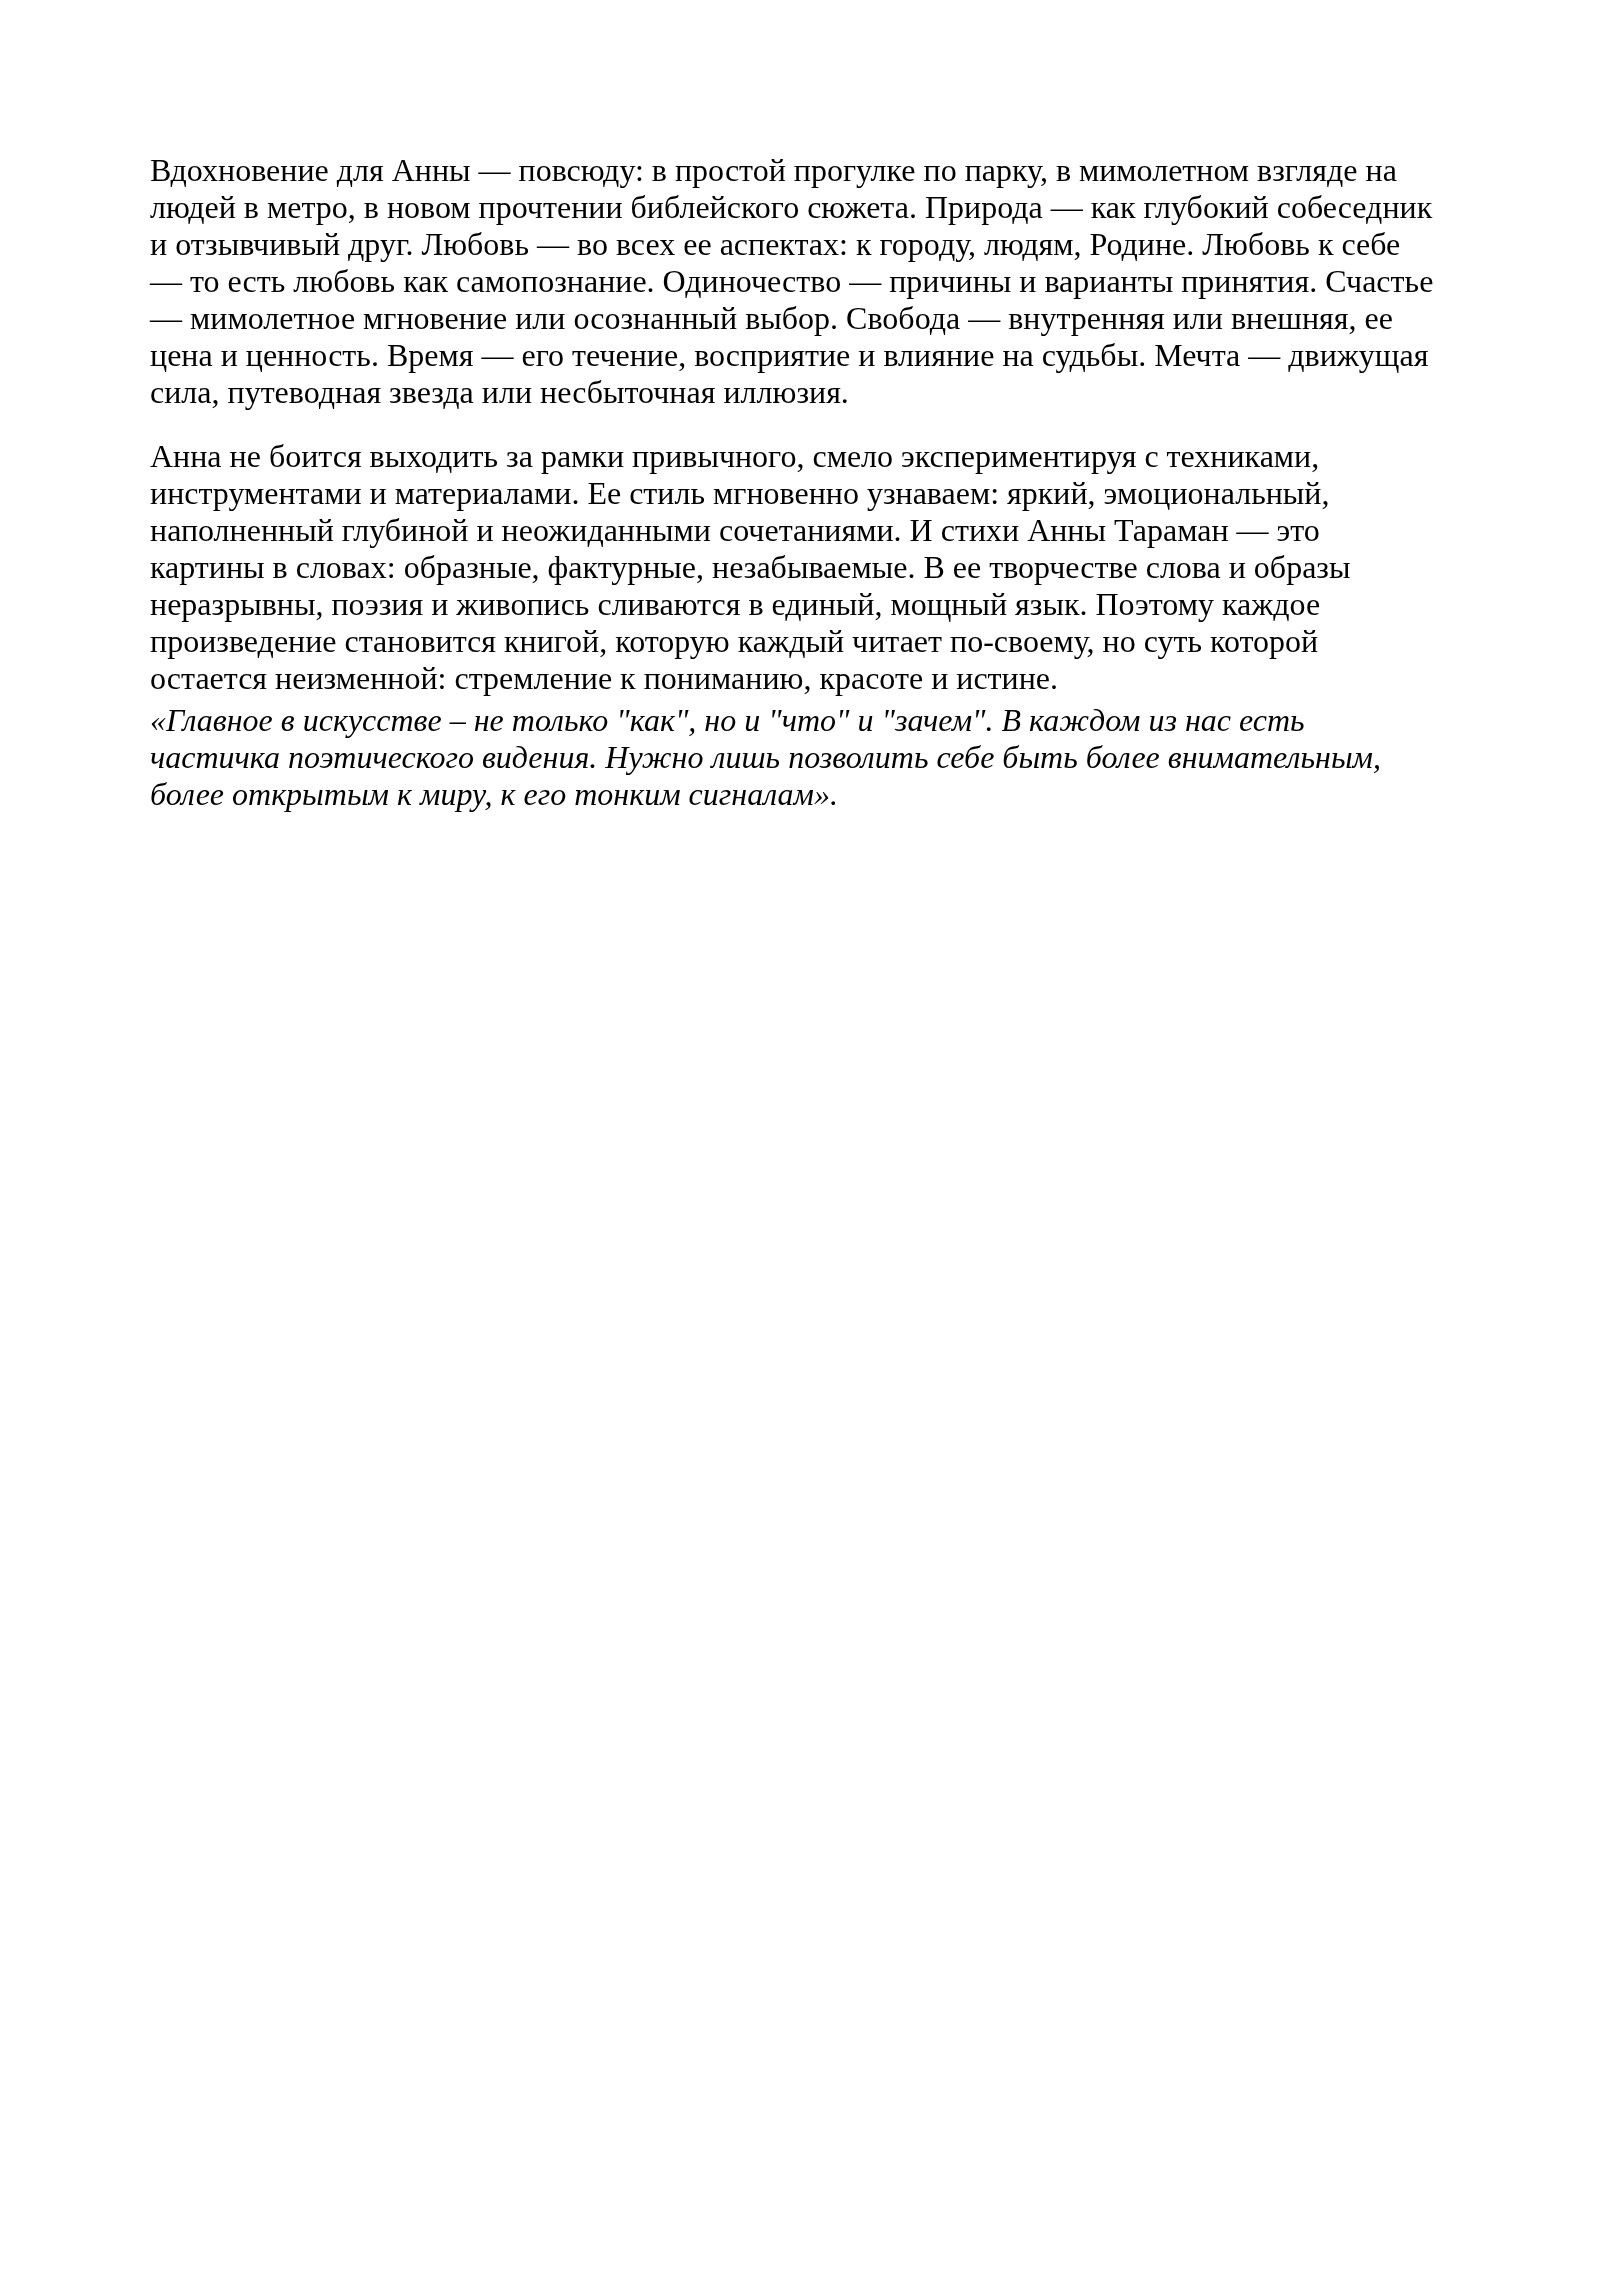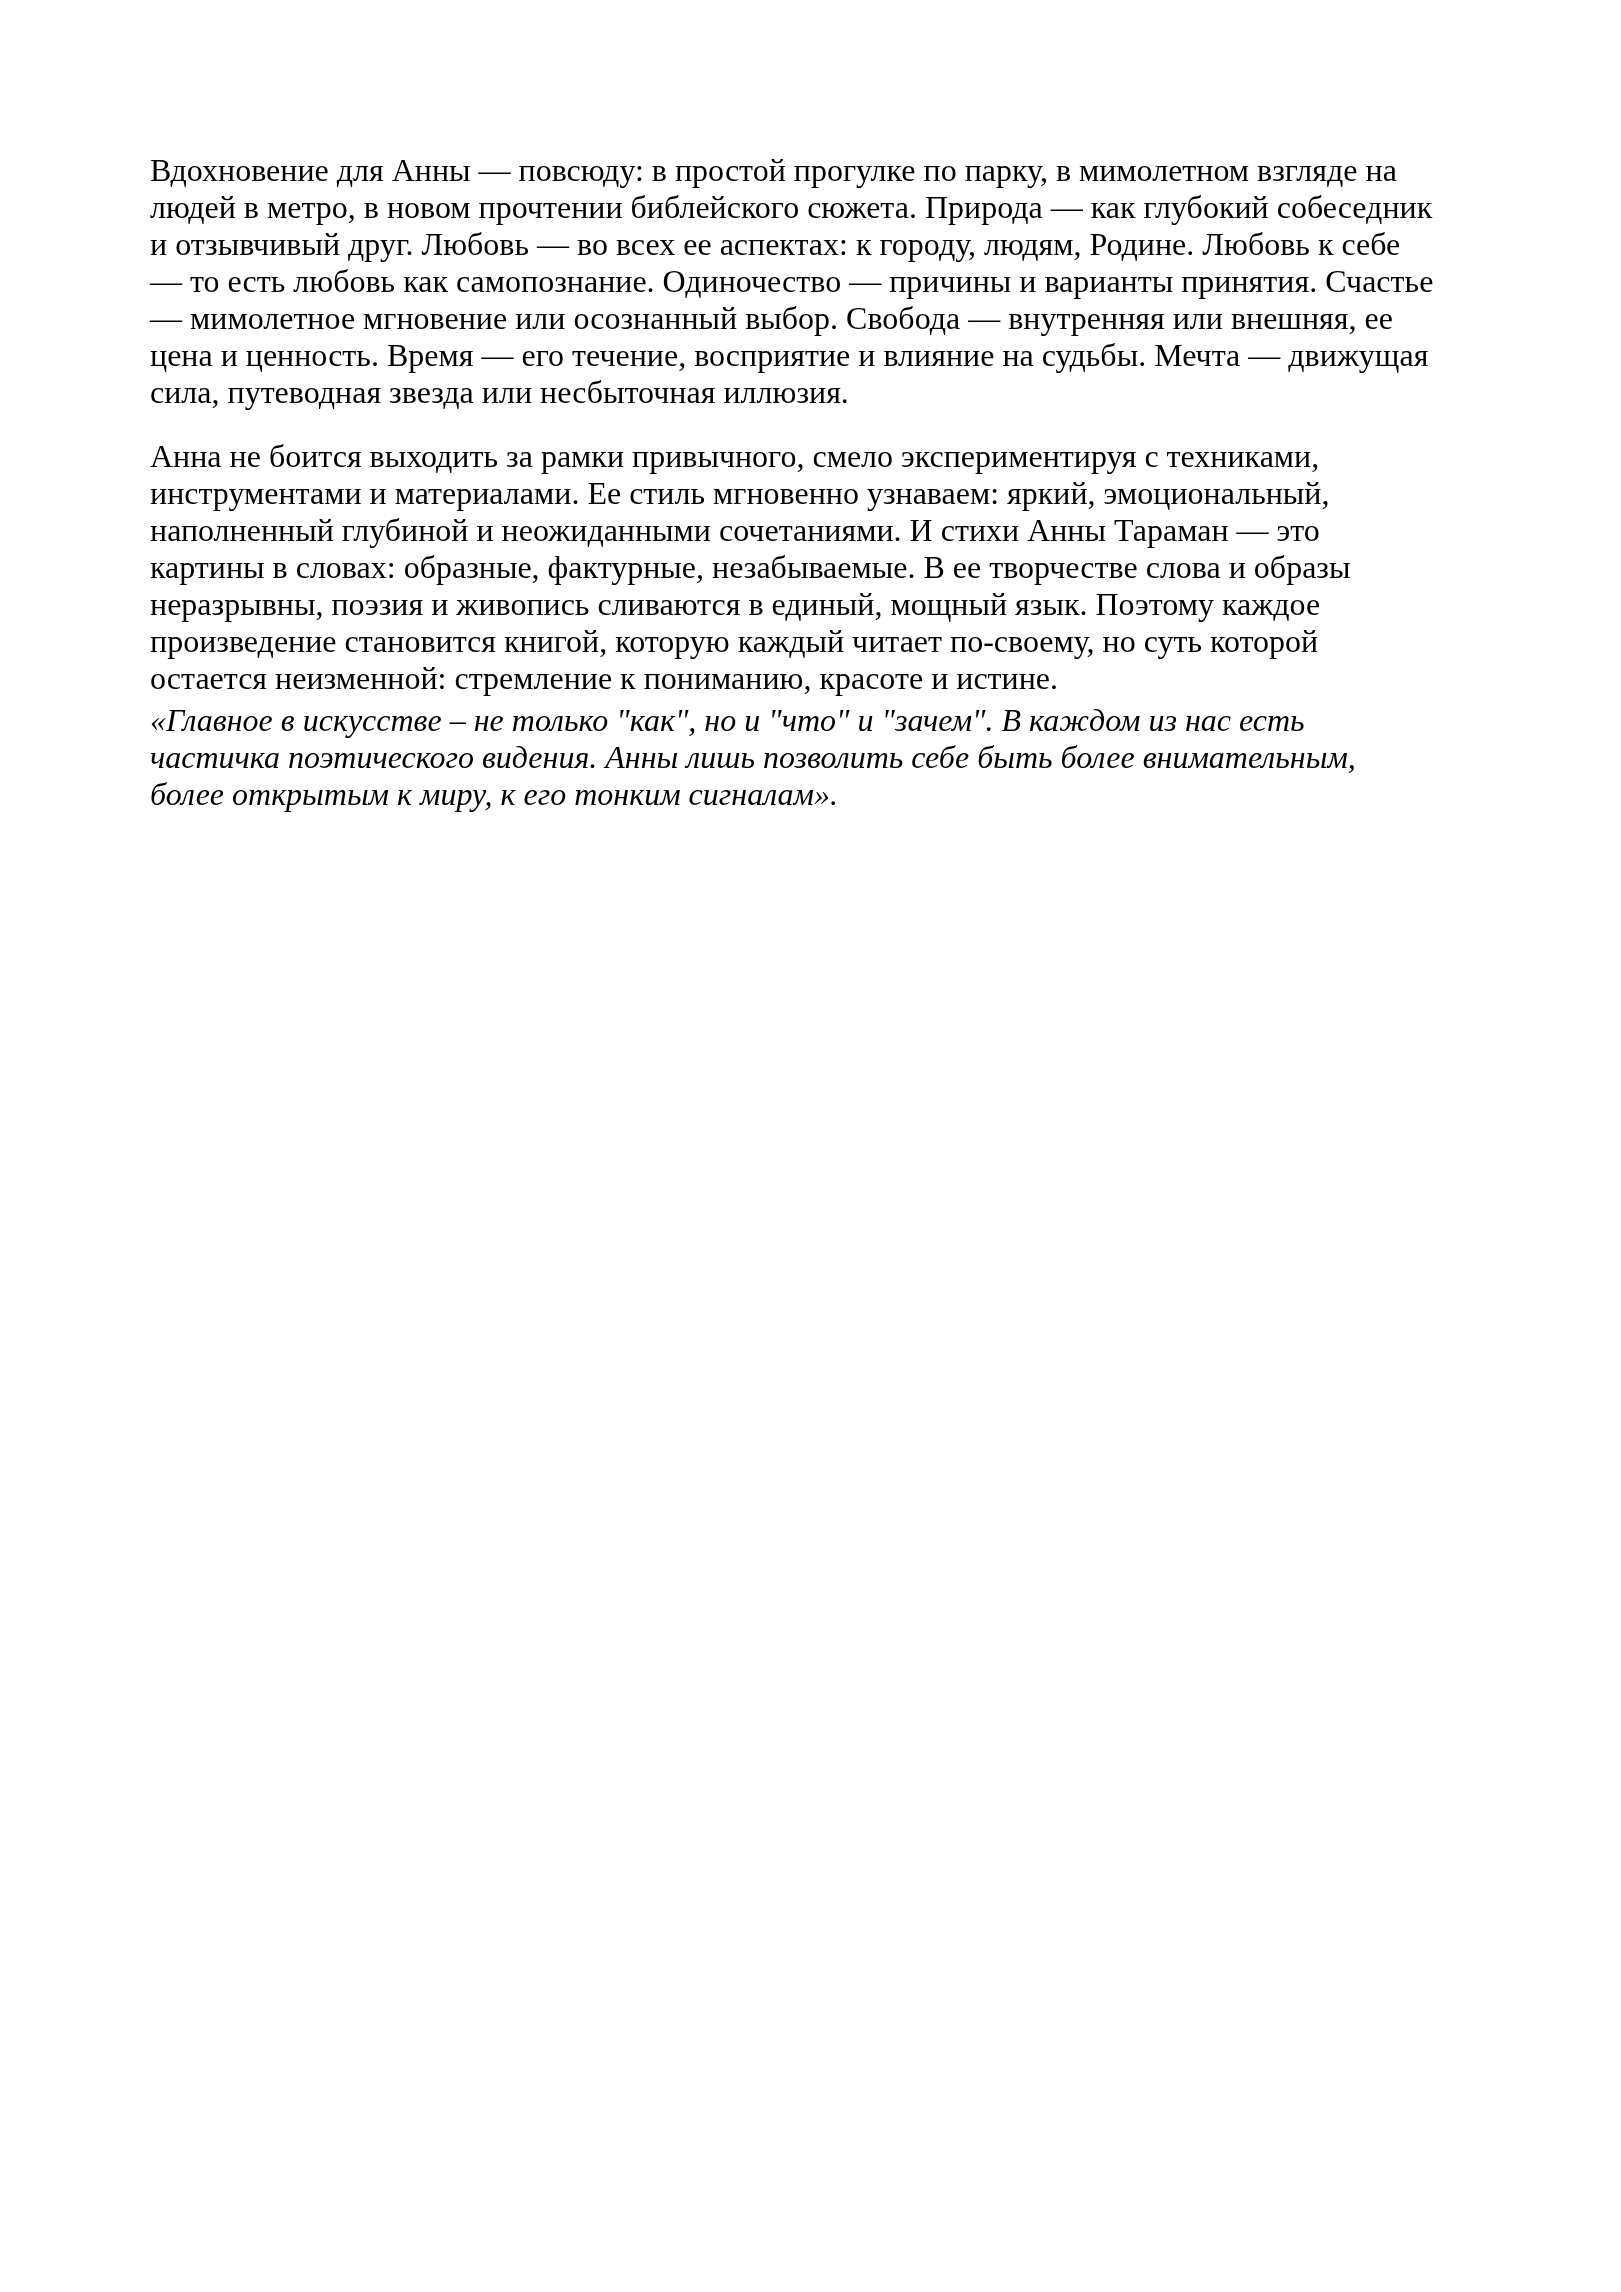--- a/index.html
+++ b/index.html
@@ -59,17 +59,17 @@
 цена и ценность. Время — его течение, восприятие и влияние на судьбы. Мечта — движущая
 сила, путеводная звезда или несбыточная иллюзия.</p>
     <p class="para second">Анна не боится выходить за рамки привычного, смело экспериментируя с техниками,
 инструментами и материалами. Ее стиль мгновенно узнаваем: яркий, эмоциональный,
 наполненный глубиной и неожиданными сочетаниями. И стихи Анны Тараман — это
 картины в словах: образные, фактурные, незабываемые. В ее творчестве слова и образы
 неразрывны, поэзия и живопись сливаются в единый, мощный язык. Поэтому каждое
 произведение становится книгой, которую каждый читает по-своему, но суть которой
 остается неизменной: стремление к пониманию, красоте и истине.</p>
     <p class="para quote">«Главное в искусстве – не только "как", но и "что" и "зачем". В каждом из нас есть
-частичка поэтического видения. Анны лишь позволить себе быть более внимательным,
+частичка поэтического видения. Нужно лишь позволить себе быть более внимательным,
 более открытым к миру, к его тонким сигналам».</p>
   </div>
 </div>
 
 
 </body></html>

